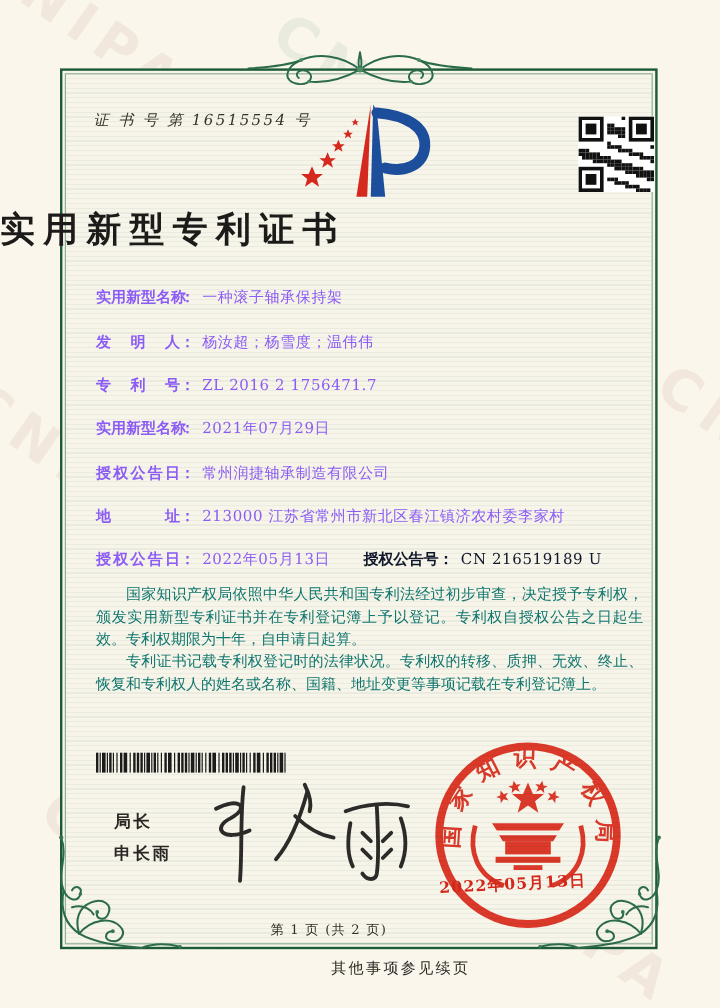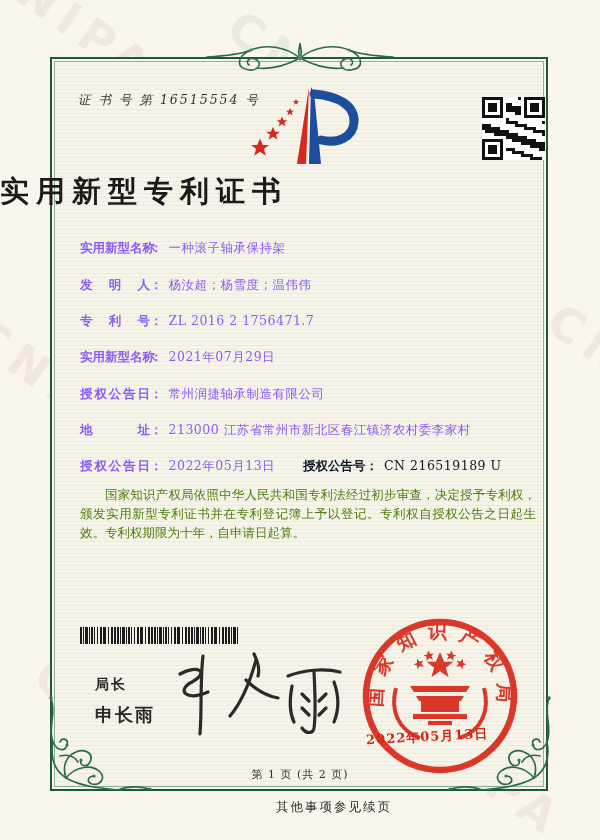--- a/index.html
+++ b/index.html
@@ -18,33 +18,33 @@
   .qr{position:absolute;left:482px;top:97px;width:63px;height:63px;background:#fff;}
   .title{position:absolute;left:0;top:172px;width:600px;
          font-size:29px;font-weight:700;color:#1d1b19;letter-spacing:7px;}
   .frow{position:absolute;left:80px;font-size:12.5px;color:#8b5cf6;white-space:nowrap;}
   .flabel{display:inline-block;width:70px;text-align:justify;text-align-last:justify;
           vertical-align:bottom;font-weight:600;}
   .fcolon{font-weight:600;margin-right:6px;}
   .fvalue{letter-spacing:0.5px;}
   .grant2{position:absolute;left:303px;top:458px;font-size:12.5px;color:#0f172a;white-space:nowrap;}
   .paras{position:absolute;left:80px;top:486px;width:456px;font-size:12.5px;
-         line-height:18.8px;color:#4d7c0f;text-align:justify;}
+         line-height:18.8px;color:#0f766e;text-align:justify;}
   .paras p{margin:0;text-indent:2em;}
   .barcode{position:absolute;left:80px;top:627px;width:160px;height:17px;}
   .dtitle{position:absolute;left:95px;top:676px;font-size:14px;font-weight:700;
           color:#2a2724;font-family:Liberation Serif, serif;letter-spacing:2px;}
-  .dname{position:absolute;left:95px;top:703px;font-size:18px;font-weight:700;
+  .dname{position:absolute;left:95px;top:703px;font-size:14px;font-weight:700;
          color:#2a2724;font-family:"DejaVu Sans","Liberation Sans",sans-serif;letter-spacing:2px;}
   .sig{position:absolute;left:158px;top:646px;width:200px;height:96px;}
   .seal{position:absolute;left:354px;top:610px;width:172px;height:172px;
         mix-blend-mode:multiply;opacity:0.92;}
   .seal-date{position:absolute;left:366px;top:727px;width:160px;font-size:13px;font-weight:700;
         color:#d2271a;letter-spacing:1px;transform:rotate(-3deg);white-space:nowrap;}
-  .pageinfo{position:absolute;left:0;top:767px;width:600px;text-align:center;
+  .pageinfo{position:absolute;left:0;top:767px;width:548px;text-align:center;
         font-size:11px;color:#33302c;letter-spacing:1px;}
   .contnote{position:absolute;left:0;top:799px;width:600px;text-align:center;
         font-size:12.5px;color:#2c2926;letter-spacing:2px;padding-left:34px;}
   .orn-top{position:absolute;left:205px;top:40px;width:190px;height:37px;}
   .orn-bl{position:absolute;left:40px;top:696px;width:112px;height:100px;}
   .orn-br{position:absolute;left:448px;top:696px;width:112px;height:100px;transform:scaleX(-1);}
   svg{display:block;}
 </style>
 </head>
 <body>
@@ -273,20 +273,21 @@
 </div>
 <div class="frow" style="top:458px">
   <span class="flabel">授权公告日</span><span class="fcolon">：</span><span class="fvalue">2022年05月13日</span>
 </div>
 <div class="grant2">
   <span style="font-weight:600">授权公告号</span><span class="fcolon">：</span><span class="fvalue">CN 216519189 U</span>
 </div>
 
 <div class="paras">
   <p>国家知识产权局依照中华人民共和国专利法经过初步审查，决定授予专利权，颁发实用新型专利证书并在专利登记簿上予以登记。专利权自授权公告之日起生效。专利权期限为十年，自申请日起算。</p>
+  <p>专利证书记载专利权登记时的法律状况。专利权的转移、质押、无效、终止、恢复和专利权人的姓名或名称、国籍、地址变更等事项记载在专利登记簿上。</p>
 </div>
 
 <svg class="barcode" id="barcode" viewBox="0 0 160 17" preserveAspectRatio="none">
     <rect x="0" y="0" width="2" height="17" fill="#1b1b1b"></rect>
     <rect x="3" y="0" width="1" height="17" fill="#1b1b1b"></rect>
     <rect x="5" y="0" width="3" height="17" fill="#1b1b1b"></rect>
     <rect x="9" y="0" width="1" height="17" fill="#1b1b1b"></rect>
     <rect x="11" y="0" width="2" height="17" fill="#1b1b1b"></rect>
     <rect x="14" y="0" width="1" height="17" fill="#1b1b1b"></rect>
     <rect x="17" y="0" width="1" height="17" fill="#1b1b1b"></rect>

